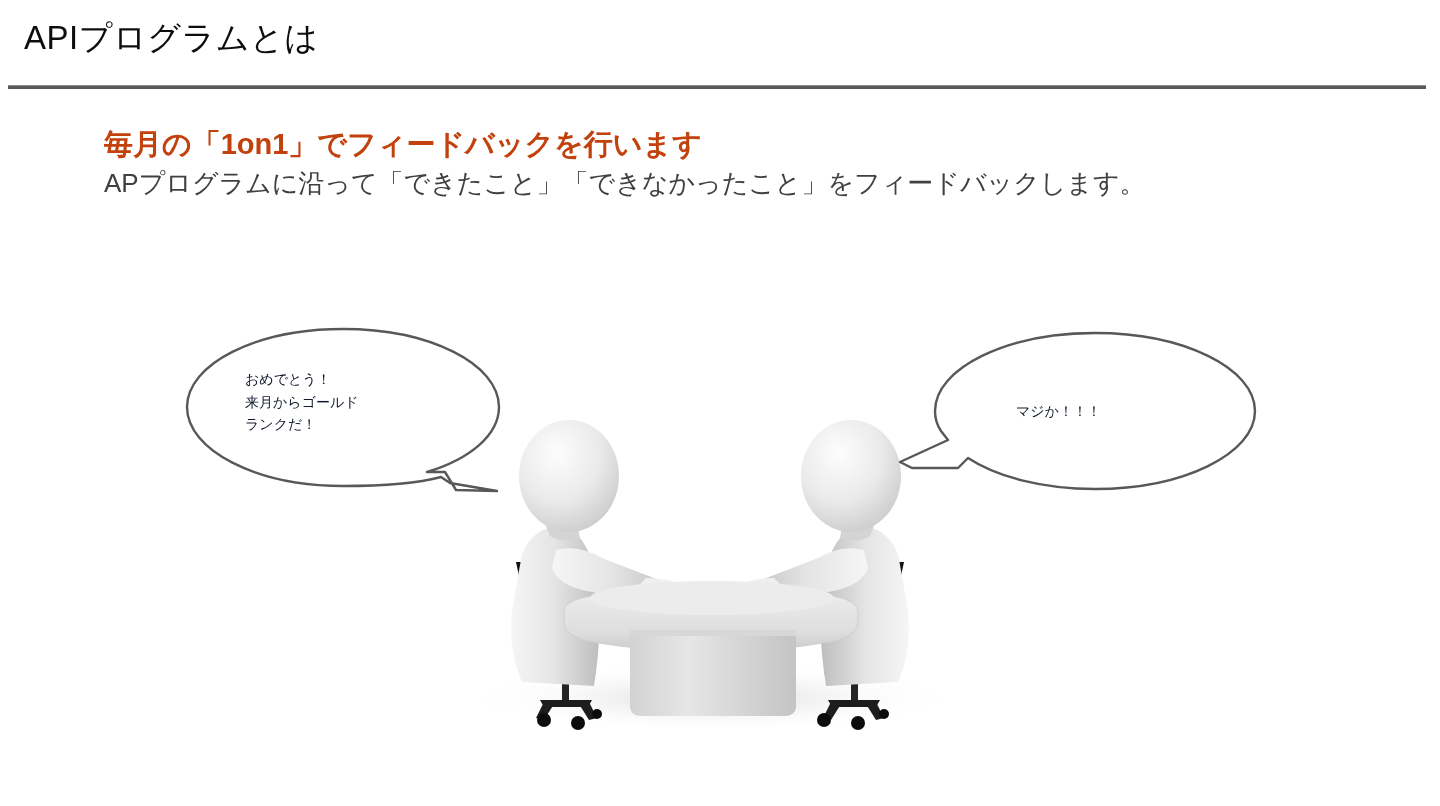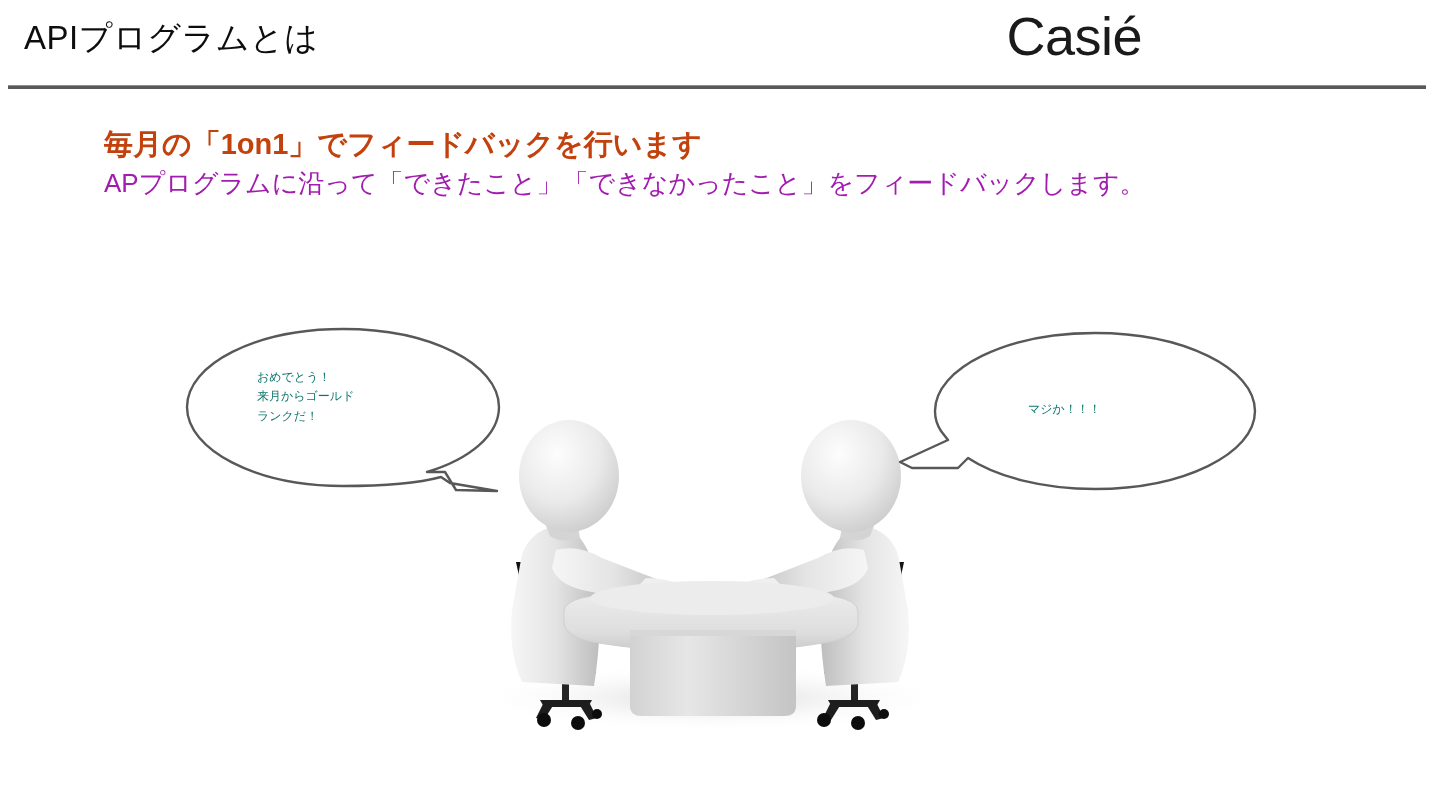--- a/index.html
+++ b/index.html
@@ -65,21 +65,21 @@
     font-size: 29px;
     font-weight: bold;
     color: #c2410c;
     line-height: 1.28;
     white-space: nowrap;
     margin: 0 0 3px 0;
   }
   .body-line {
     font-size: 26px;
     font-weight: 400;
-    color: #a21caf;
+    color: #404040;
     line-height: 1.32;
     white-space: nowrap;
   }
 
   
   #illustration {
     position: absolute;
     left: 0;
     top: 300px;
     width: 1440px;
@@ -87,44 +87,42 @@
   }
   #figure-svg, #bubble-svg {
     position: absolute;
     left: 0;
     top: 0;
   }
 
   
   .bubble-text {
     position: absolute;
-    font-size: 12px;
+    font-size: 14px;
     line-height: 1.62;
-    color: #0f766e;
+    color: #0f172a;
     white-space: pre;
     pointer-events: none;
-    margin-left: 12px;
   }
   #bubble-left-text {
     left: 245px;
     top: 68px;
     text-align: left;
   }
   #bubble-right-text {
     left: 1016px;
     top: 100px;
     text-align: center;
   }
 </style>
 </head>
 <body>
 
 <div id="slide-header">
   <div id="page-title">APIプログラムとは</div>
-  <div id="brand-logo">Casié</div>
   <div id="header-rule"></div>
 </div>
 
 <div id="content-block">
   <div id="section-heading">毎月の「1on1」でフィードバックを行います</div>
   <div class="body-line">APプログラムに沿って「できたこと」「できなかったこと」をフィードバックします。</div>
 </div>
 
 <div id="illustration">
 

